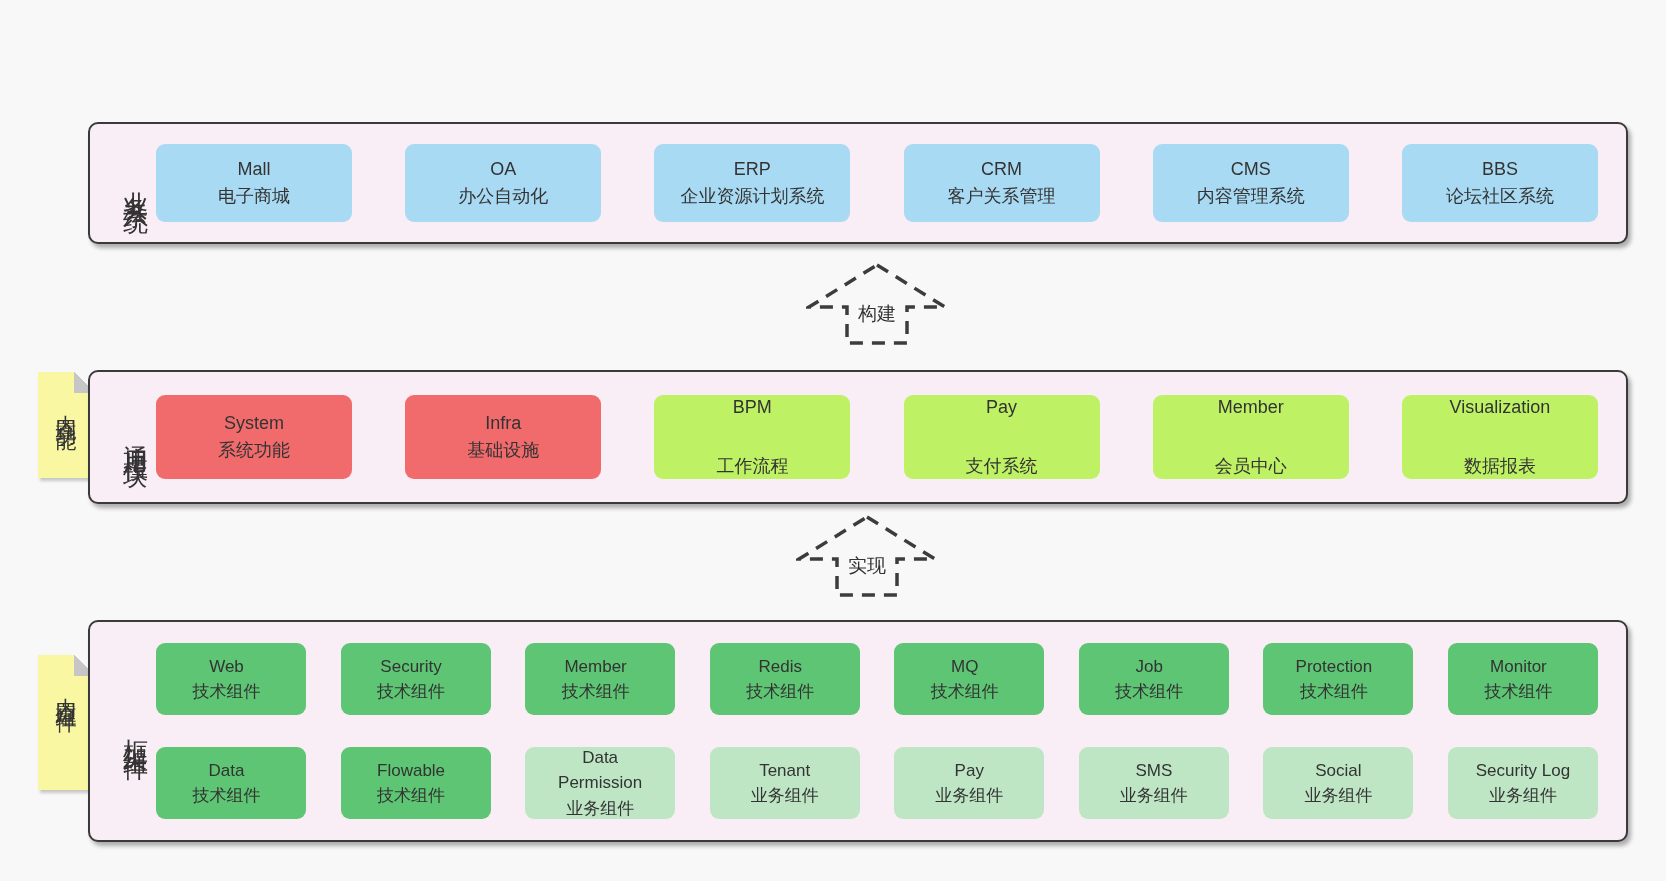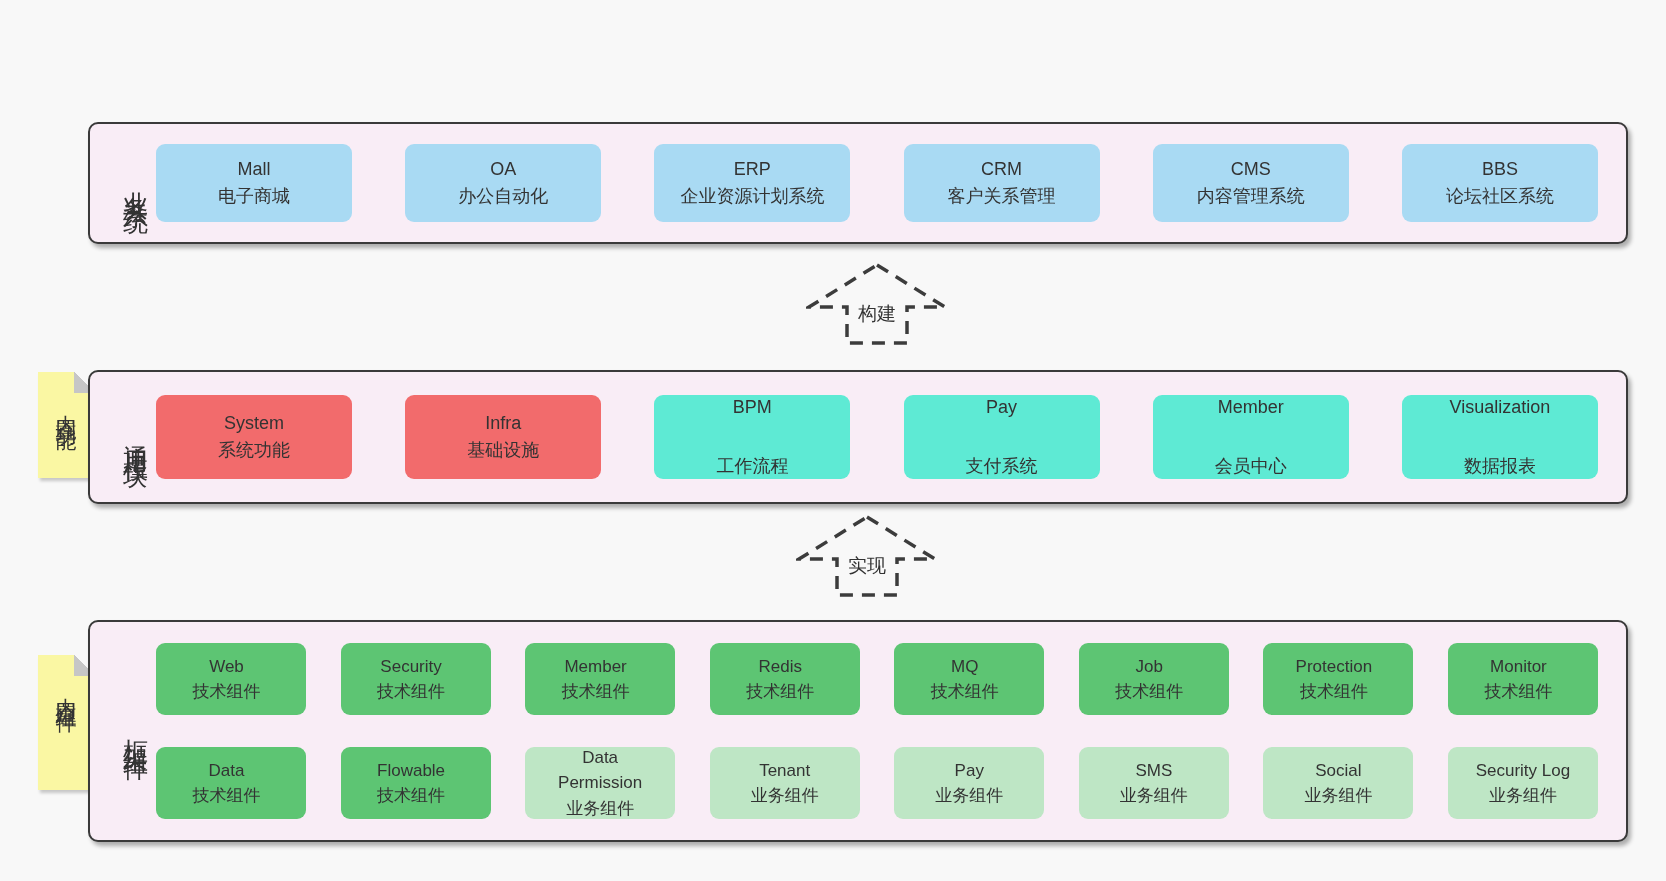--- a/index.html
+++ b/index.html
@@ -66,21 +66,21 @@
     line-height:1.5;
     box-sizing:border-box;
     color:#333333;
   }
   .w6 { width:196px; height:78px; font-size:18px; padding:0 10px; }
   #panel-modules .w6 { height:84px; }
   .w8 { width:150px; height:72px; font-size:17px; padding:0 16px; }
 
   .blue        { background:#a9daf3; }
   .red         { background:#f26b6c; }
-  .pink        { background:#5eead4;gap:32px; }
+  .pink        { background:#bef264;gap:32px; }
   .green       { background:#5dc573;padding-left:7px; }
   .green-light { background:#bee6c5; }
 
   
   .sticky {
     position:absolute;
     left:38px; width:57px;
     background:#faf7a3;
     box-shadow:2px 3px 3px rgba(0,0,0,0.20);
     z-index:1;

